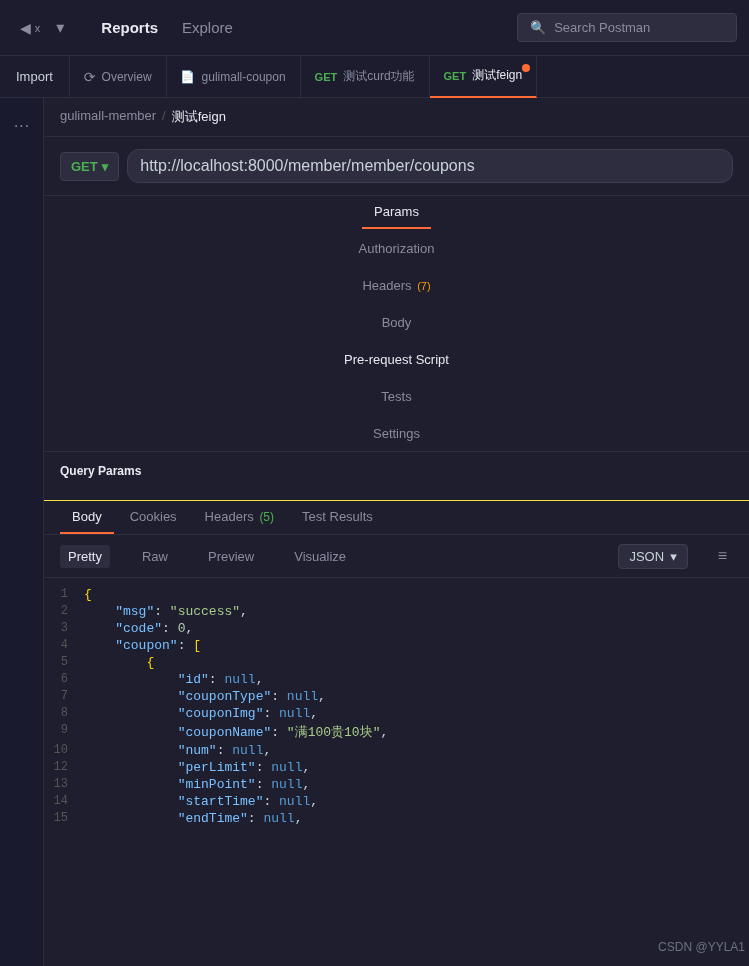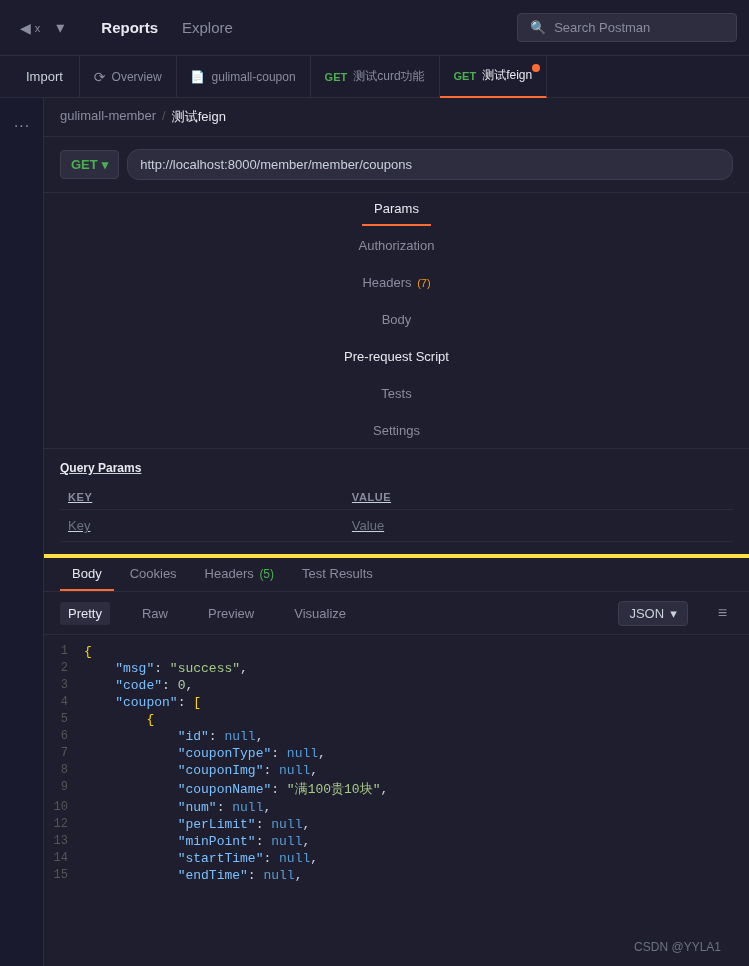--- a/index.html
+++ b/index.html
@@ -62,21 +62,21 @@
     .search-icon { color: #8b8b9e; font-size: 13px; }
     .search-text { color: #8b8b9e; font-size: 13px; }
 
     
     .tab-bar {
       background: #1c1c2e;
       display: flex;
       align-items: center;
       border-bottom: 1px solid #2d2d3f;
       height: 42px;
-      padding-left: 10px;
+      padding-left: 0;
     }
     .import-btn {
       background: none;
       border: none;
       color: #c9d1d9;
       font-size: 13px;
       padding: 0 16px;
       height: 42px;
       cursor: pointer;
       border-right: 1px solid #2d2d3f;
@@ -214,22 +214,21 @@
     }
     .req-tab .badge {
       font-size: 11px;
       color: #ff9800;
       margin-left: 2px;
     }
 
     
     .params-section {
       padding: 12px 16px;
-      border-bottom: 4px solid #fde047;
-      text-decoration: underline;
+      border-bottom: 1px solid #fde047;
     }
     .params-title {
       font-size: 12px;
       font-weight: 600;
       color: #e8e8f0;
       margin-bottom: 10px;
     }
     .params-table {
       width: 100%;
       border-collapse: collapse;
@@ -359,21 +358,21 @@
     .str-val { color: #a8cc88; }
     .num-val { color: #b5cea8; }
     .null-val { color: #569cd6; }
     .punct { color: #c9d1d9; }
     .brace { color: #ffd700; }
 
     
     .watermark {
       position: fixed;
       bottom: 12px;
-      right: 28px;
+      right: 4px;
       font-size: 12px;
       color: #6b7280;
     }
   </style>
 </head>
 <body>
 
 <div class="top-nav">
   <button class="nav-back-btn">
     <span>◀</span>
@@ -425,21 +424,21 @@
       <span>gulimall-member</span>
       <span class="breadcrumb-separator">/</span>
       <span class="breadcrumb-current">测试feign</span>
     </div>
 
     <div class="url-bar">
       <div class="method-selector">
         <span>GET</span>
         <span>▾</span>
       </div>
-      <input class="url-input" style="background: rgb(45, 45, 63); border: 1px solid rgb(61, 61, 80); border-radius: 12px; color: rgb(201, 209, 217); font-size: 13px; padding: 7px 12px; flex: 1 1 0%;" value="http://localhost:8000/member/member/coupons">
+      <input class="url-input" style="background: rgb(45, 45, 63); border: 1px solid rgb(61, 61, 80); border-radius: 12px; color: rgb(201, 209, 217); font-size: 16px; padding: 7px 12px; flex: 1 1 0%;" value="http://localhost:8000/member/member/coupons">
     </div>
 
     <div class="req-tabs">
       <div class="req-tab active">
         <span>Params</span>
       </div>
       <div class="req-tab">
         <span>Authorization</span>
       </div>
       <div class="req-tab">
@@ -455,34 +454,20 @@
       <div class="req-tab">
         <span>Tests</span>
       </div>
       <div class="req-tab">
         <span>Settings</span>
       </div>
     </div>
 
     <div class="params-section">
       <div class="params-title">Query Params</div>
-      <table class="params-table">
-        <thead>
-          <tr>
-            <th>KEY</th>
-            <th>VALUE</th>
-          </tr>
-        </thead>
-        <tbody>
-          <tr>
-            <td>Key</td>
-            <td>Value</td>
-          </tr>
-        </tbody>
-      </table>
     </div>
 
     <div class="response-section">
 
       <div class="response-tabs">
         <div class="res-tab active">
           <span>Body</span>
         </div>
         <div class="res-tab">
           <span>Cookies</span>

